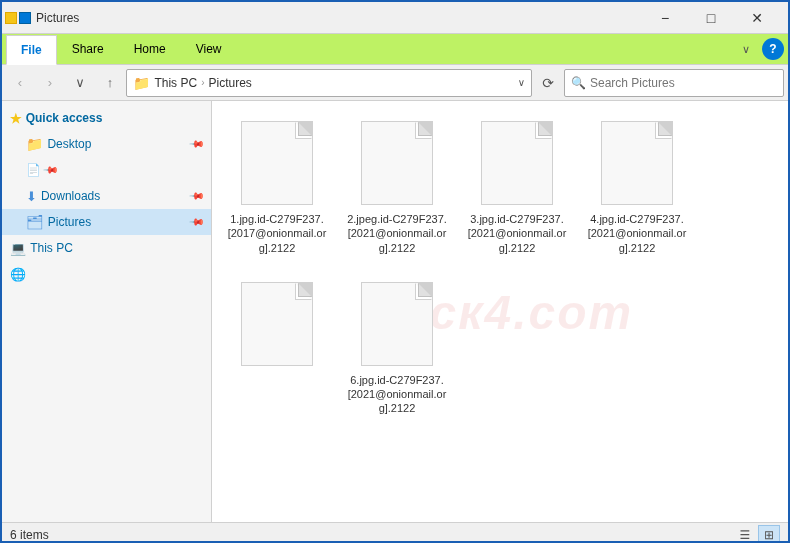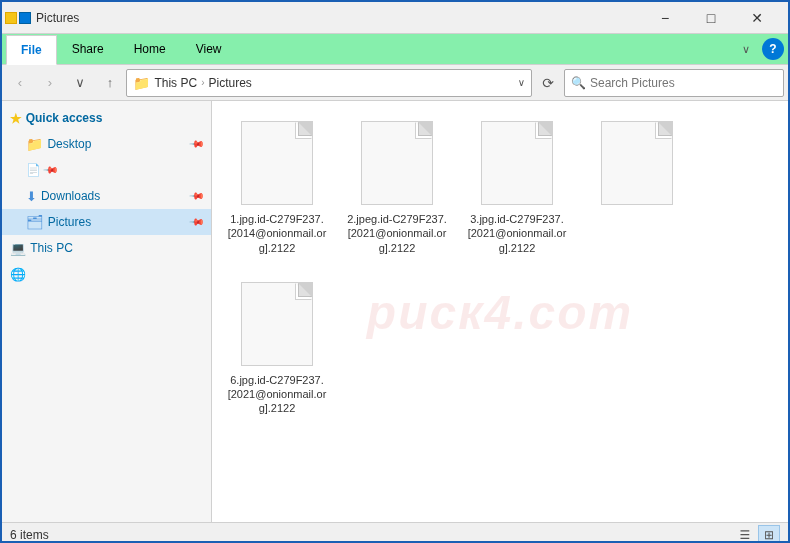--- a/index.html
+++ b/index.html
@@ -60,21 +60,21 @@
       justify-content: center;
       font-size: 14px;
       cursor: pointer;
       color: #333;
       background: transparent;
       border: none;
     }
 
     
     .ribbon {
-      background: #86efac;
+      background: #bef264;
       border-bottom: 1px solid #d0d0d0;
     }
     .ribbon-tabs {
       display: flex;
       align-items: center;
       height: 30px;
       padding: 0 4px;
     }
     .ribbon-tab {
       padding: 4px 14px;
@@ -464,21 +464,21 @@
 
   <div class="file-grid">
     <div class="watermark">риск4.com</div>
 
   <div class="file-item">
       <div class="file-icon">
         <div class="file-page">
           <div class="file-corner"></div>
         </div>
       </div>
-      <div class="file-name">1.jpg.id-C279F237.[2014@onionmail.org].2122</div>
+      <div class="file-name">1.jpg.id-C279F237.[2017@onionmail.org].2122</div>
     </div>
       <div class="file-item">
       <div class="file-icon">
         <div class="file-page">
           <div class="file-corner"></div>
         </div>
       </div>
       <div class="file-name">2.jpeg.id-C279F237.[2021@onionmail.org].2122</div>
     </div>
       <div class="file-item">
@@ -488,27 +488,35 @@
         </div>
       </div>
       <div class="file-name">3.jpg.id-C279F237.[2021@onionmail.org].2122</div>
     </div>
       <div class="file-item">
       <div class="file-icon">
         <div class="file-page">
           <div class="file-corner"></div>
         </div>
       </div>
+      <div class="file-name">4.jpg.id-C279F237.[2021@onionmail.org].2122</div>
     </div>
       <div class="file-item">
       <div class="file-icon">
         <div class="file-page">
           <div class="file-corner"></div>
         </div>
       </div>
+    </div>
+      <div class="file-item">
+      <div class="file-icon">
+        <div class="file-page">
+          <div class="file-corner"></div>
+        </div>
+      </div>
       <div class="file-name">6.jpg.id-C279F237.[2021@onionmail.org].2122</div>
     </div>
     </div>
 
 </div>
 
 <div class="status-bar">
   <span>6 items</span>
   <div class="status-view-icons">
     <div class="view-btn">☰</div>

